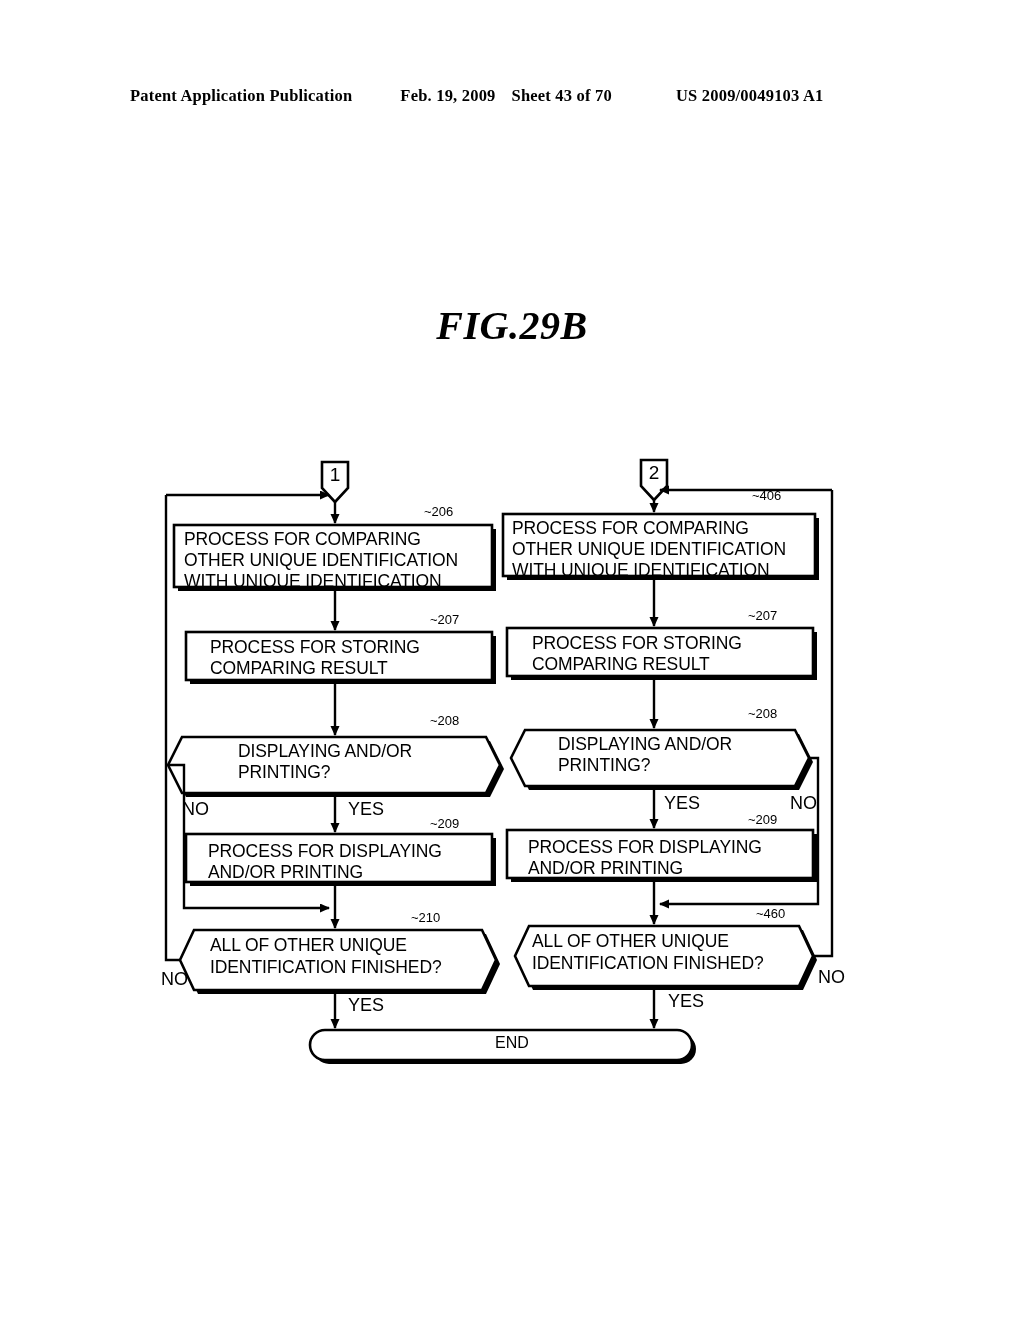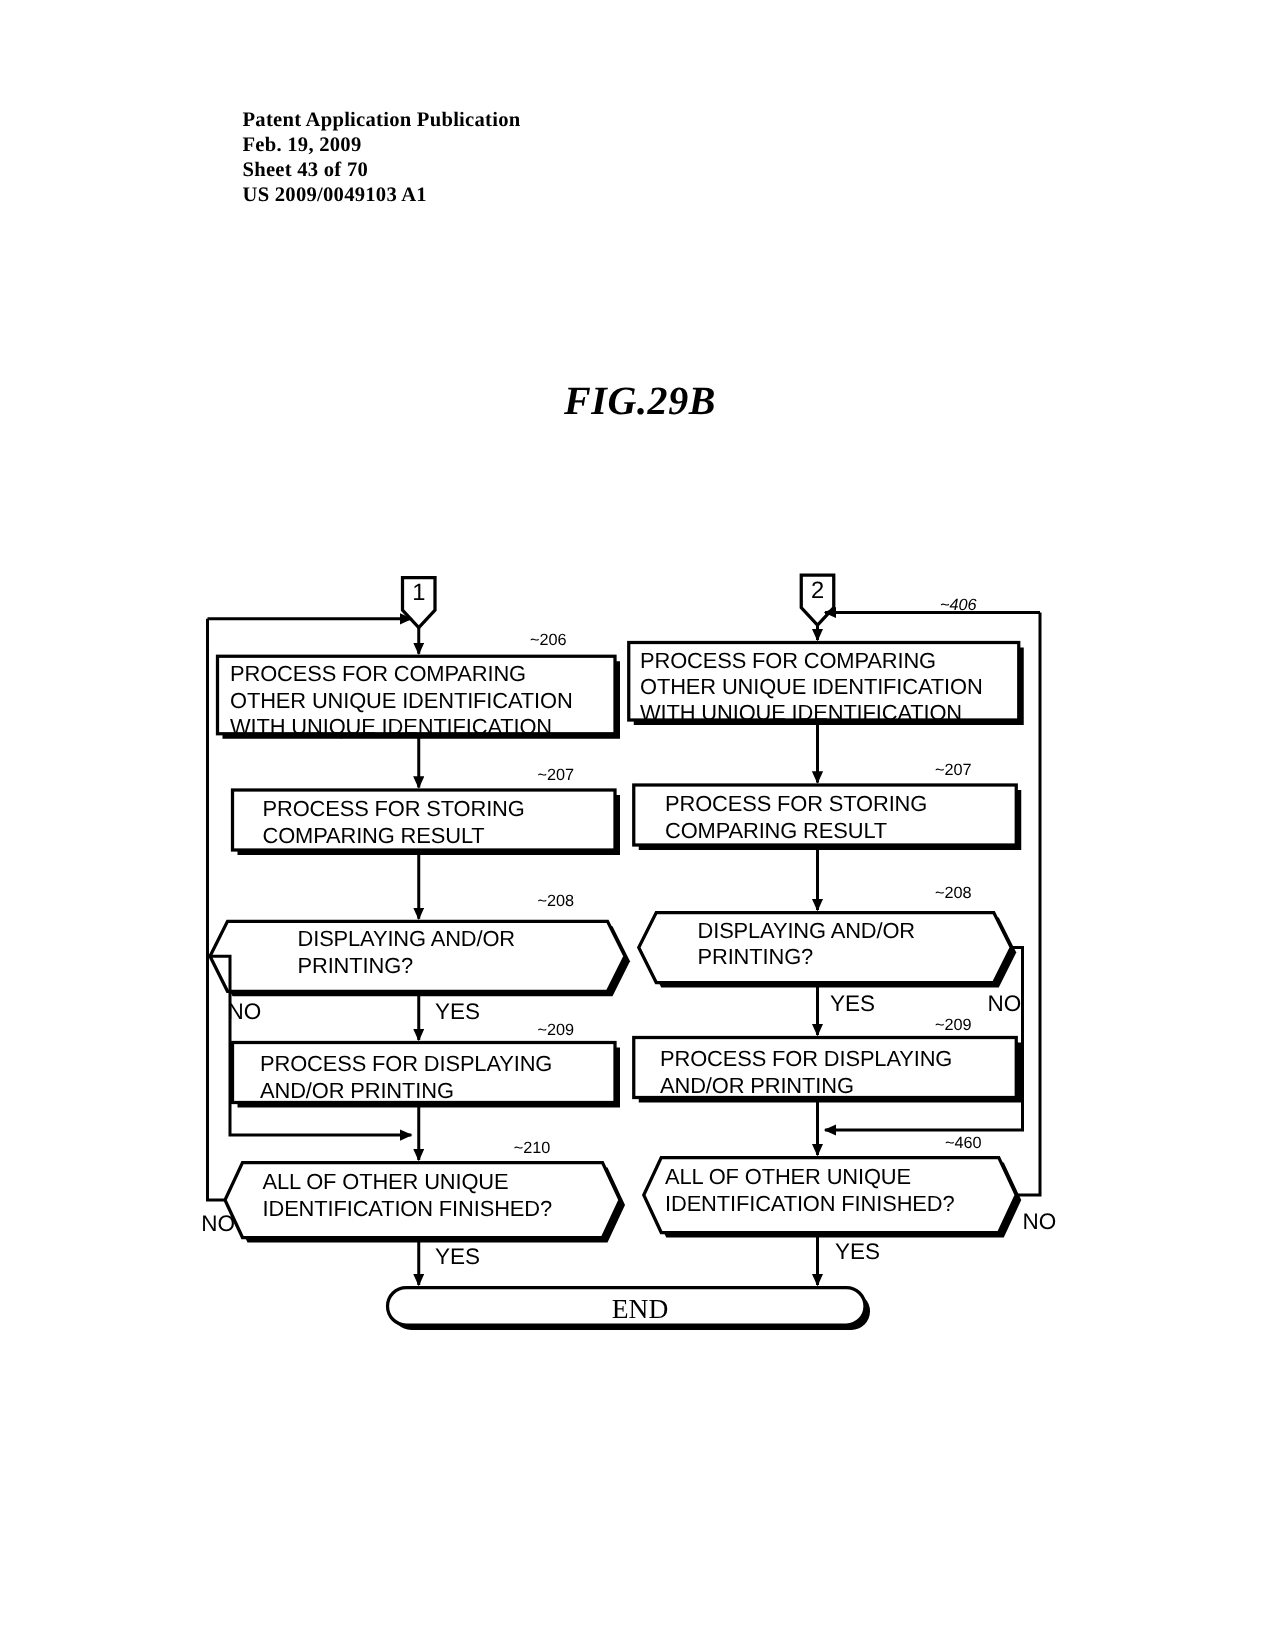--- a/index.html
+++ b/index.html
@@ -24,38 +24,37 @@
     left: 130px;
     width: 764px;
     height: 22px;
     font-family: "Liberation Serif", serif;
     font-weight: bold;
     font-size: 16.5px;
     letter-spacing: 0.2px;
     white-space: nowrap;
     display: flex;
     align-items: baseline;
-    flex-direction: column;
   }
   .page-header .hdr-pub    { }
   .page-header .hdr-date   { margin-left: 48px; }
   .page-header .hdr-sheet  { margin-left: 16px; text-align: right; }
   .page-header .hdr-patno  { margin-left: 64px; text-align: right; }
 
   
   .fig-title {
     position: absolute;
     top: 302px;
     left: 0;
     width: 1024px;
     text-align: center;
     font-family: "Liberation Serif", serif;
     font-style: italic;
     font-weight: bold;
-    font-size: 32px;
+    font-size: 40px;
     letter-spacing: 0.5px;
   }
 
   
   #flowchart {
     position: absolute;
     left: 0;
     top: 0;
     width: 1024px;
     height: 1320px;
@@ -85,22 +84,22 @@
     white-space: pre;
   }
   .conn-label {
     position: absolute;
     font-family: "Liberation Sans", sans-serif;
     font-size: 19px;
     text-align: center;
   }
   .end-label {
     position: absolute;
-    font-family: Liberation Serif, serif;
-    font-size: 22px;
+    font-family: Liberation Sans, sans-serif;
+    font-size: 16px;
     white-space: pre;
   }
 </style>
 </head>
 <body>
 
 <div class="page-header">
   <span class="hdr-pub">Patent Application Publication</span>
   <span class="hdr-date">Feb. 19, 2009</span>
   <span class="hdr-sheet">Sheet 43 of 70</span>
@@ -216,21 +215,21 @@
 <div class="ref-num" style="left:430px; top:816px;">~209</div>
 <div class="node-text" style="left:208px; top:840px;">PROCESS FOR DISPLAYING</div>
 <div class="node-text" style="left:208px; top:861px;">AND/OR PRINTING</div>
 
 <div class="ref-num" style="left:411px; top:910px;">~210</div>
 <div class="node-text" style="left:210px; top:934px;">ALL OF OTHER UNIQUE</div>
 <div class="node-text" style="left:210px; top:956px;">IDENTIFICATION FINISHED?</div>
 <div class="edge-label" style="left:161px; top:969px;">NO</div>
 <div class="edge-label" style="left:348px; top:995px;">YES</div>
 
-<div class="ref-num" style="left:752px; top:476px;font-style:italic;">~406</div>
+<div class="ref-num" style="left:752px; top:488px;">~406</div>
 <div class="node-text" style="left:512px; top:517px;">PROCESS FOR COMPARING</div>
 <div class="node-text" style="left:512px; top:538px;">OTHER UNIQUE IDENTIFICATION</div>
 <div class="node-text" style="left:512px; top:559px;">WITH UNIQUE IDENTIFICATION</div>
 
 <div class="ref-num" style="left:748px; top:608px;">~207</div>
 <div class="node-text" style="left:532px; top:632px;">PROCESS FOR STORING</div>
 <div class="node-text" style="left:532px; top:653px;">COMPARING RESULT</div>
 
 <div class="ref-num" style="left:748px; top:706px;">~208</div>
 <div class="node-text" style="left:558px; top:733px;">DISPLAYING AND/OR</div>

